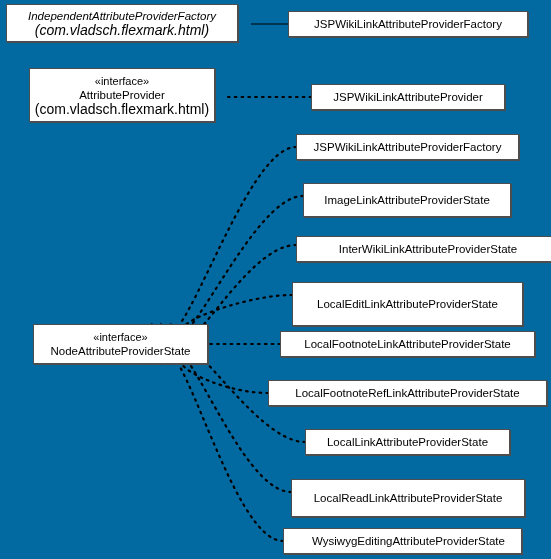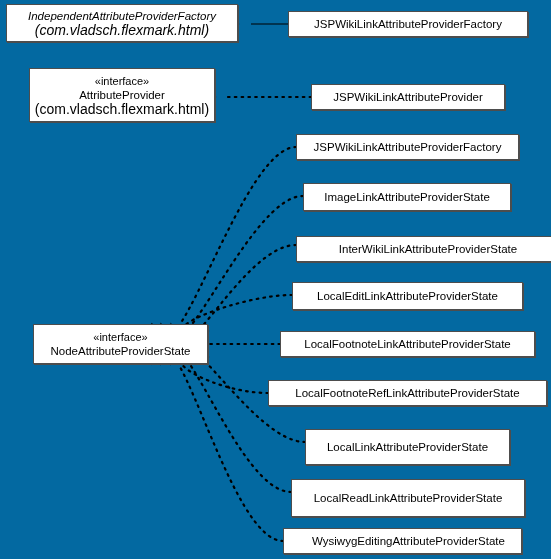--- a/index.html
+++ b/index.html
@@ -118,36 +118,36 @@
     <div class="uml-box" style="left: 311px; top: 84px; width: 194px; height: 26px;">
       <span class="line">JSPWikiLinkAttributeProvider</span>
     </div>
     <div class="uml-box" style="left: 33px; top: 324px; width: 175px; height: 40px;">
       <span class="line stereotype">«interface»</span>
       <span class="line">NodeAttributeProviderState</span>
     </div>
     <div class="uml-box" style="left: 296px; top: 134px; width: 223px; height: 26px;">
       <span class="line">JSPWikiLinkAttributeProviderFactory</span>
     </div>
-    <div class="uml-box" style="left: 303px; top: 183px; width: 208px; height: 28px;">
+    <div class="uml-box" style="left: 303px; top: 183px; width: 208px; height: 34px;">
       <span class="line">ImageLinkAttributeProviderState</span>
     </div>
     <div class="uml-box" style="left: 296px; top: 236px; width: 264px; height: 26px;">
       <span class="line">InterWikiLinkAttributeProviderState</span>
     </div>
-    <div class="uml-box" style="left: 292px; top: 282px; width: 231px; height: 28px;">
+    <div class="uml-box" style="left: 292px; top: 282px; width: 231px; height: 44px;">
       <span class="line">LocalEditLinkAttributeProviderState</span>
     </div>
     <div class="uml-box" style="left: 268px; top: 380px; width: 279px; height: 26px;">
       <span class="line">LocalFootnoteRefLinkAttributeProviderState</span>
     </div>
     <div class="uml-box" style="left: 280px; top: 331px; width: 255px; height: 26px;">
       <span class="line">LocalFootnoteLinkAttributeProviderState</span>
     </div>
-    <div class="uml-box" style="left: 305px; top: 429px; width: 205px; height: 36px;">
+    <div class="uml-box" style="left: 305px; top: 429px; width: 205px; height: 26px;">
       <span class="line">LocalLinkAttributeProviderState</span>
     </div>
     <div class="uml-box" style="left: 291px; top: 479px; width: 234px; height: 38px;">
       <span class="line">LocalReadLinkAttributeProviderState</span>
     </div>
     <div class="uml-box" style="left: 283px; top: 528px; width: 239px; height: 26px; padding-left: 12px;">
       <span class="line">WysiwygEditingAttributeProviderState</span>
     </div>
   </div>
 

